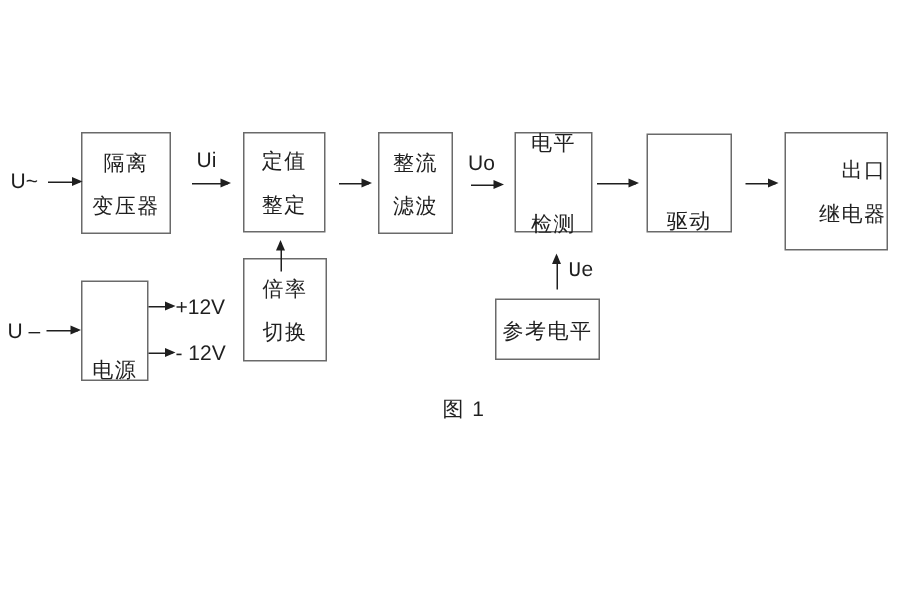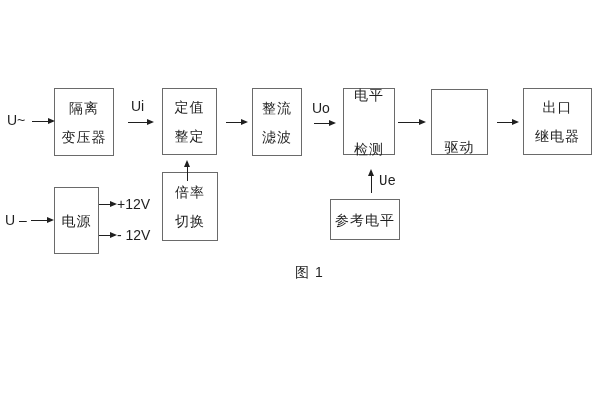--- a/index.html
+++ b/index.html
@@ -54,26 +54,26 @@
 
   <div class="block" style="left:343px; top:88px; width:52px; height:67px;gap:40px;">
     <span>电平</span>
     <span>检测</span>
   </div>
 
   <div class="block" style="left:431px; top:89px; width:57px; height:66px;justify-content:flex-end;">
     <span>驱动</span>
   </div>
 
-  <div class="block" style="left:523px; top:88px; width:69px; height:67px;">
+  <div class="block" style="left:523px; top:88px; width:69px; height:79px;align-items:flex-end;">
     <span>出口</span>
     <span>继电器</span>
   </div>
 
-  <div class="block" style="left:54px; top:187px; width:45px; height:67px;">
+  <div class="block" style="left:54px; top:187px; width:45px; height:67px;justify-content:flex-end;">
     <span>电源</span>
   </div>
 
   <div class="block" style="left:162px; top:172px; width:56px; height:69px;justify-content:center;">
     <span>倍率</span>
     <span>切换</span>
   </div>
 
   <div class="block" style="left:330px; top:199px; width:70px; height:41px;">
     <span>参考电平</span>

